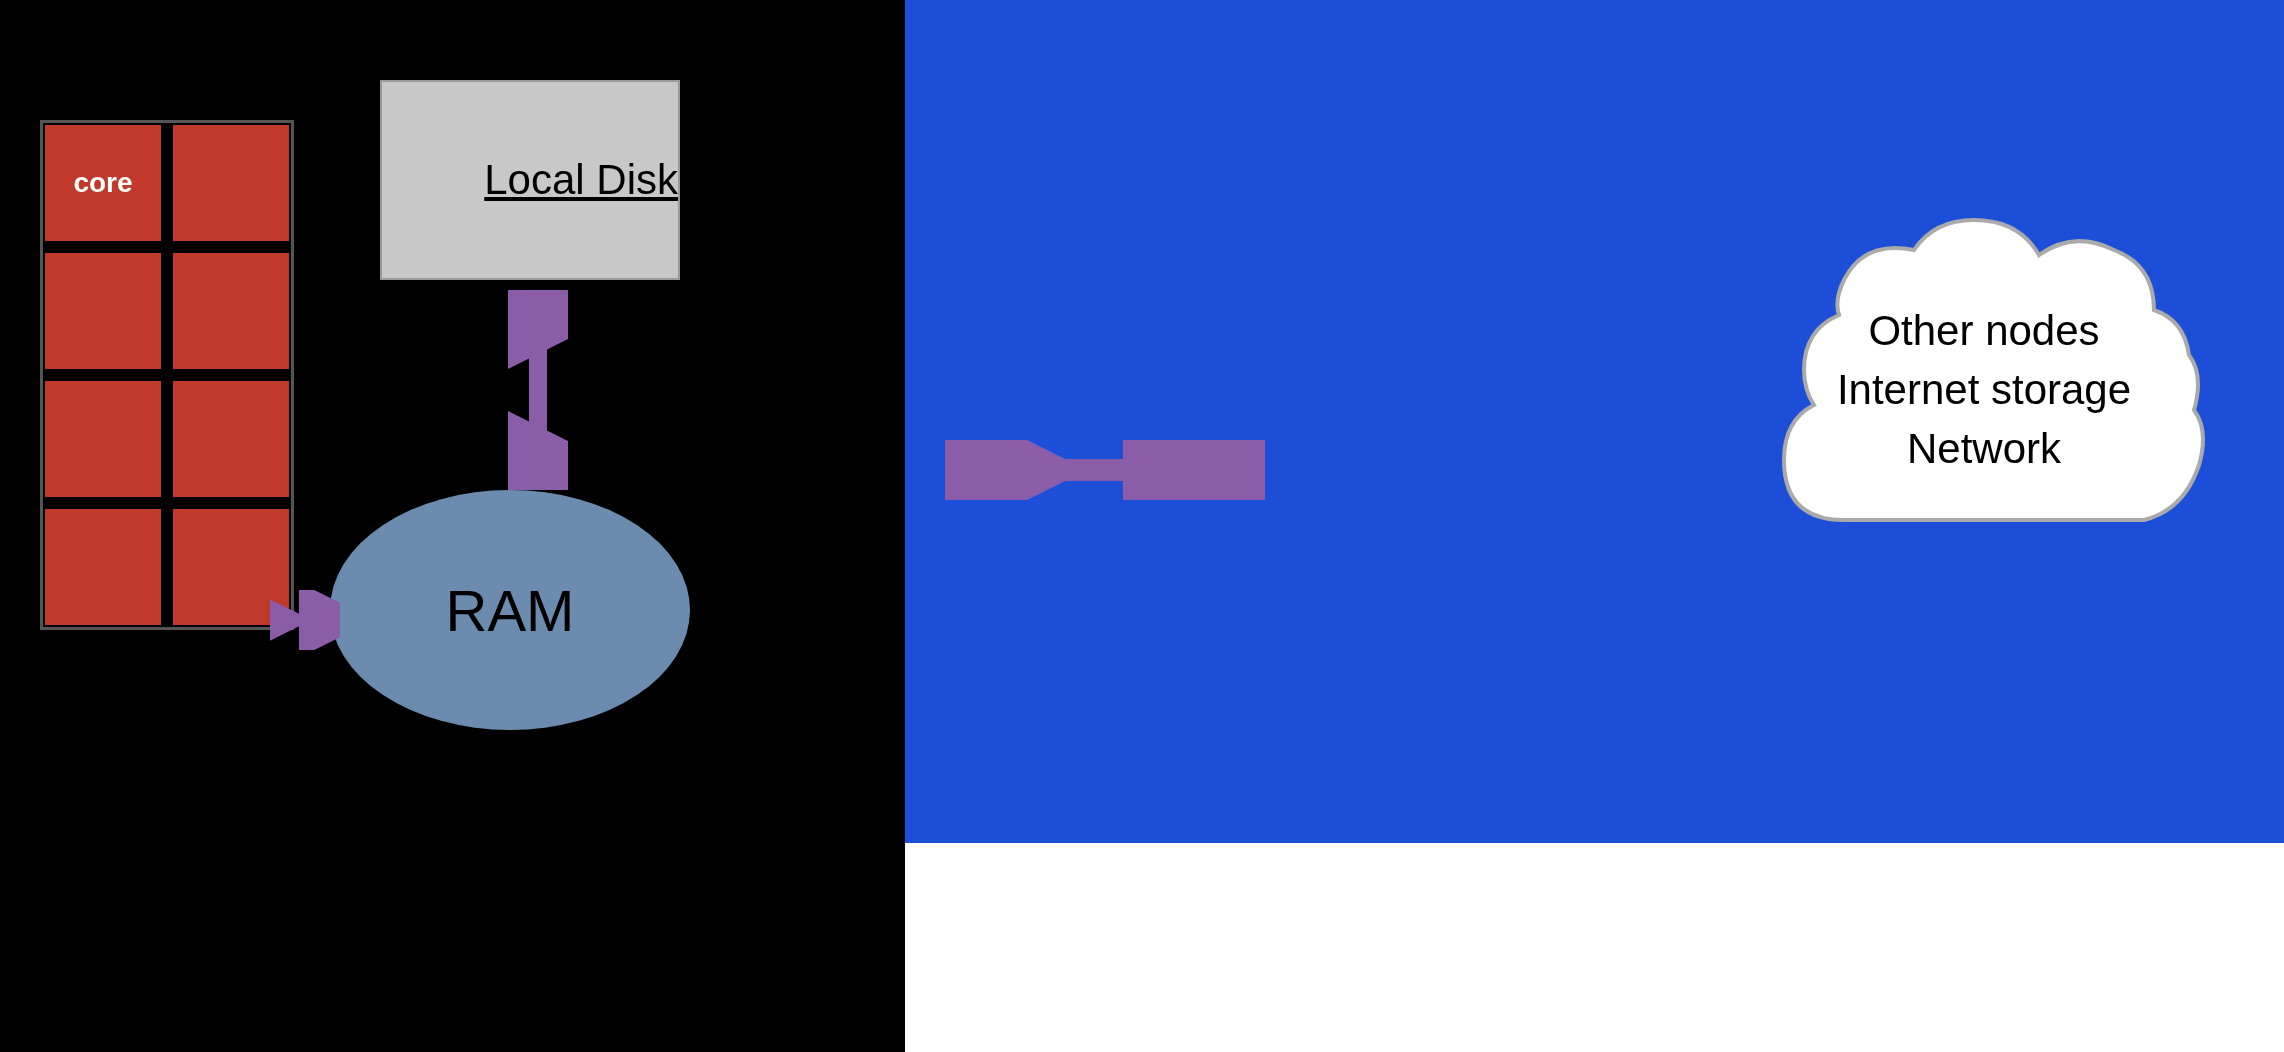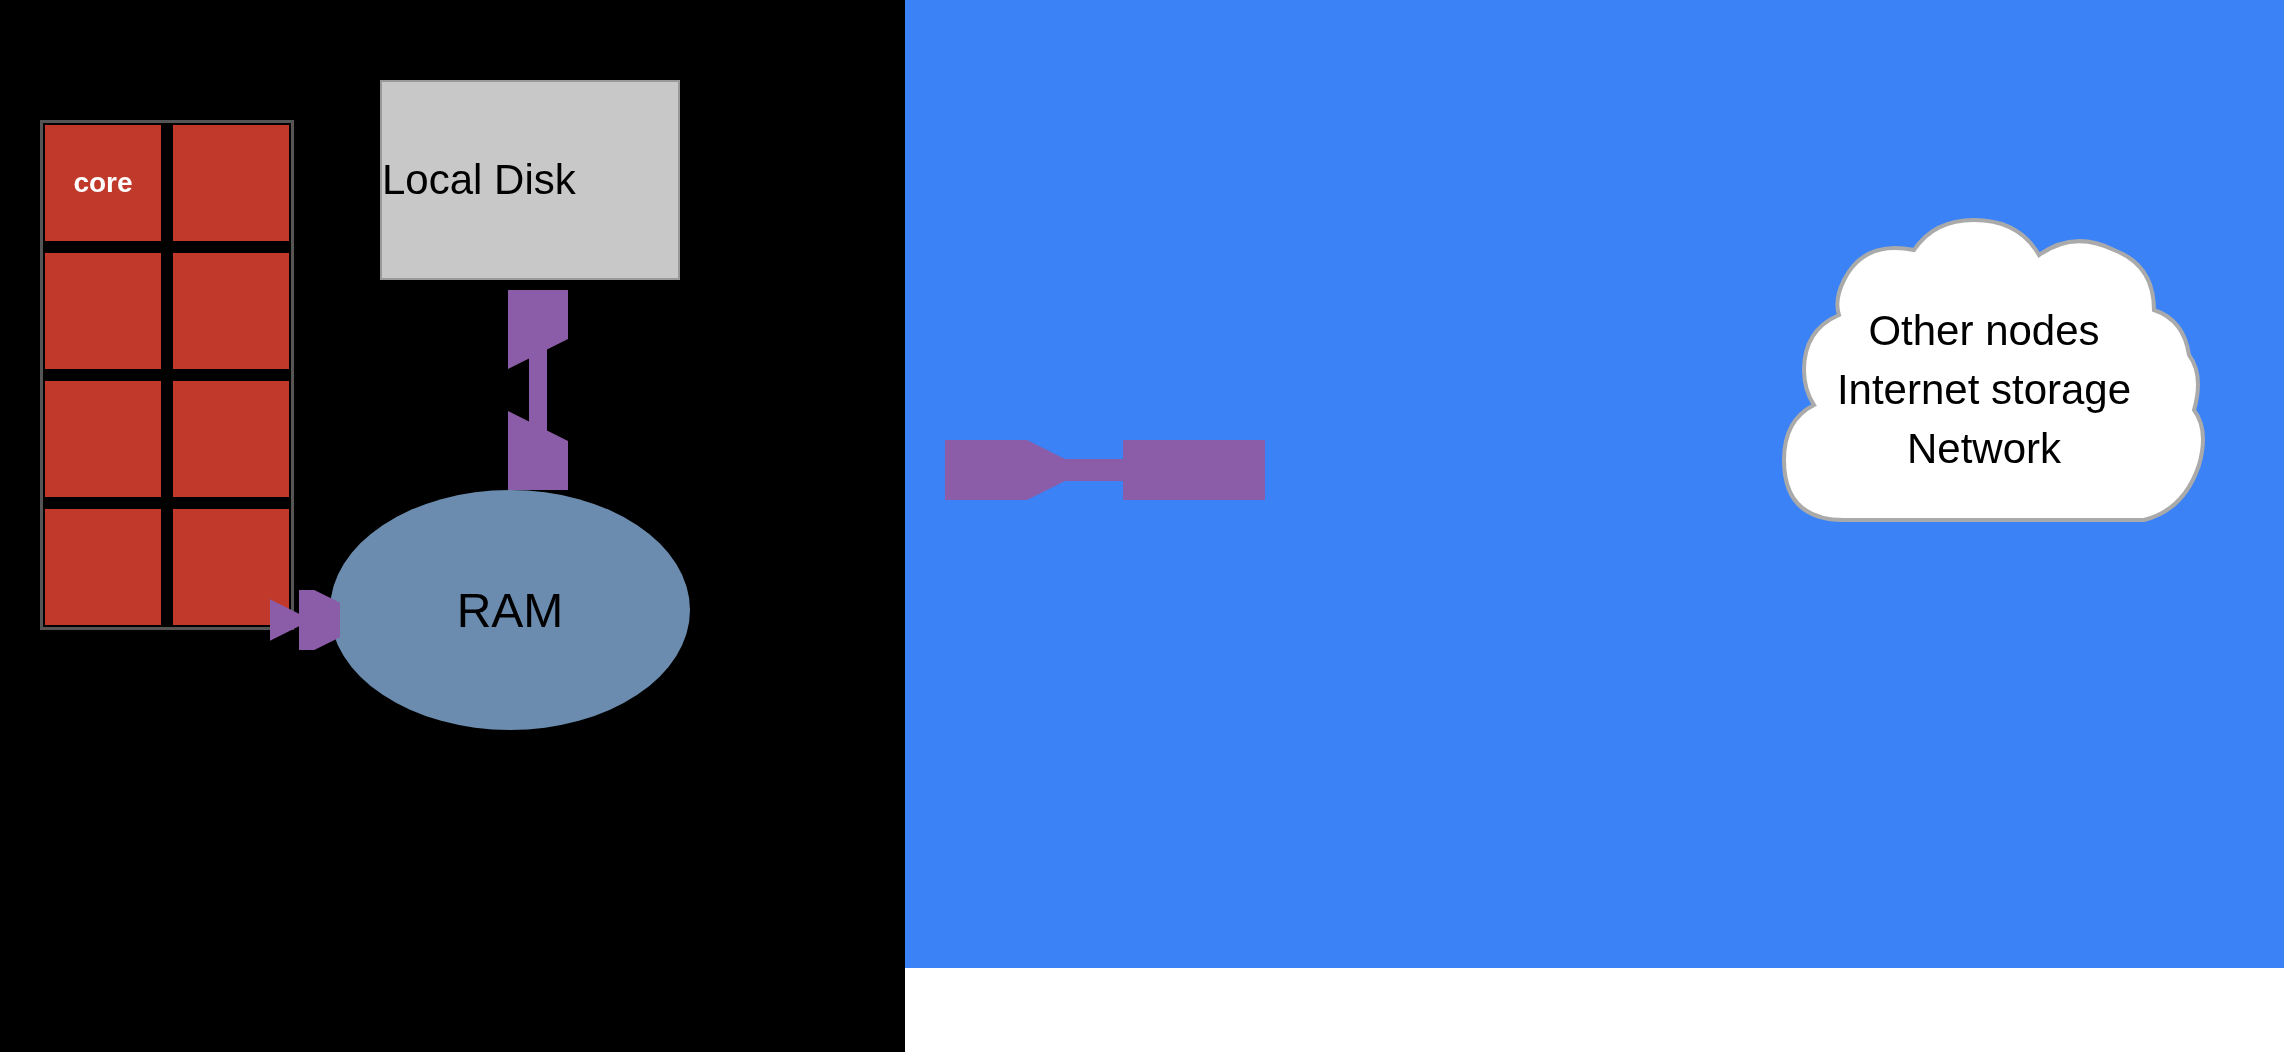--- a/index.html
+++ b/index.html
@@ -17,22 +17,22 @@
       width: 905px;
       height: 1052px;
       background: #000;
       position: relative;
       flex-shrink: 0;
     }
 
     
     .right-panel {
       flex: 1;
-      height: 968px;
-      background: #3b82f6;
+      height: 843px;
+      background: #1d4ed8;
       position: relative;
     }
 
     
     .cpu-grid {
       position: absolute;
       left: 40px;
       top: 120px;
       display: grid;
       grid-template-columns: repeat(2, 120px);
@@ -59,21 +59,22 @@
     .local-disk-box {
       position: absolute;
       left: 380px;
       top: 80px;
       width: 300px;
       height: 200px;
       background: #c8c8c8;
       border: 2px solid #999;
       display: flex;
       align-items: center;
-      justify-content: flex-start;
+      justify-content: flex-end;
+      text-decoration: underline;
     }
 
     .local-disk-label {
       font-size: 42px;
       font-weight: normal;
       color: #000;
       text-align: center;
     }
 
     
@@ -84,21 +85,21 @@
       width: 360px;
       height: 240px;
       background: #6b8cae;
       border-radius: 50%;
       display: flex;
       align-items: center;
       justify-content: center;
     }
 
     .ram-label {
-      font-size: 48px;
+      font-size: 58px;
       font-weight: normal;
       color: #000;
     }
 
     
     .vertical-arrow {
       position: absolute;
       left: 508px;
       top: 290px;
       width: 60px;

